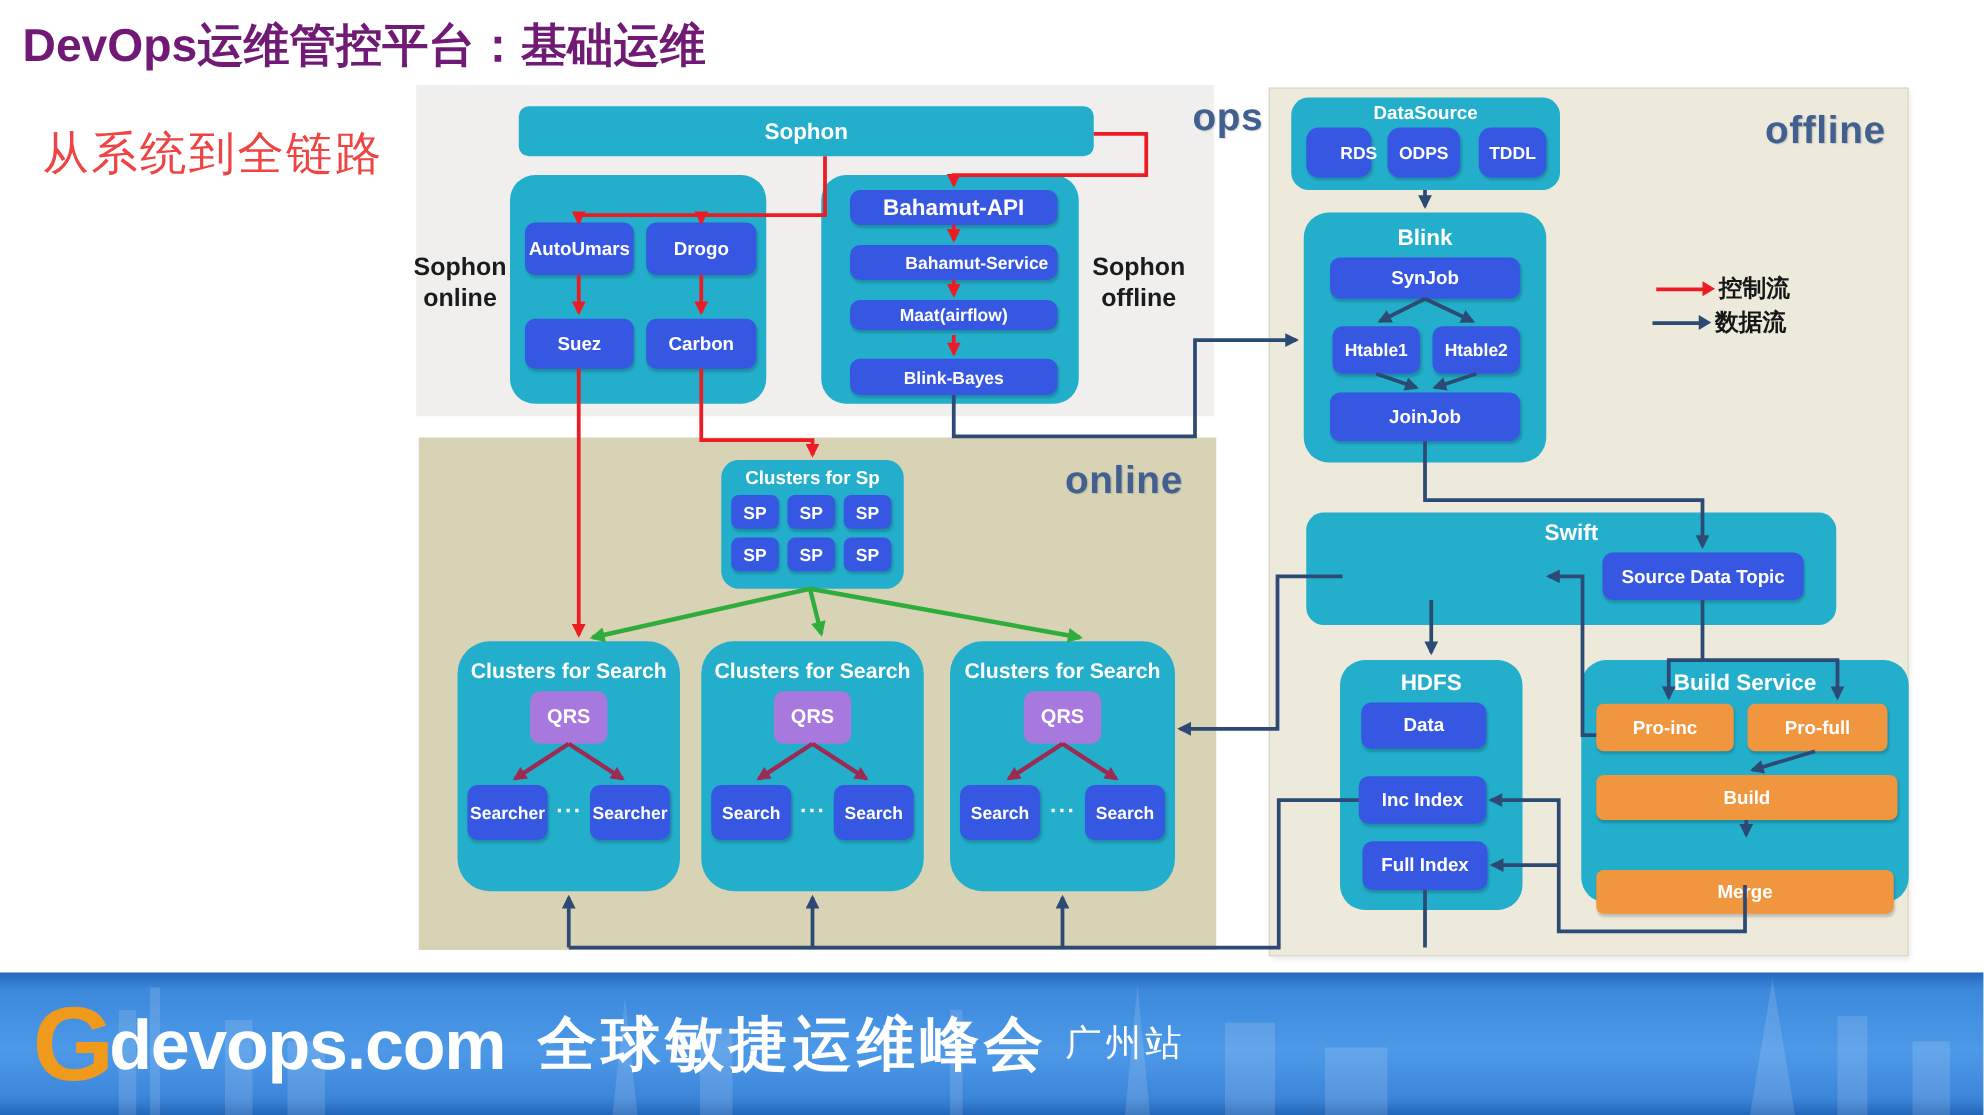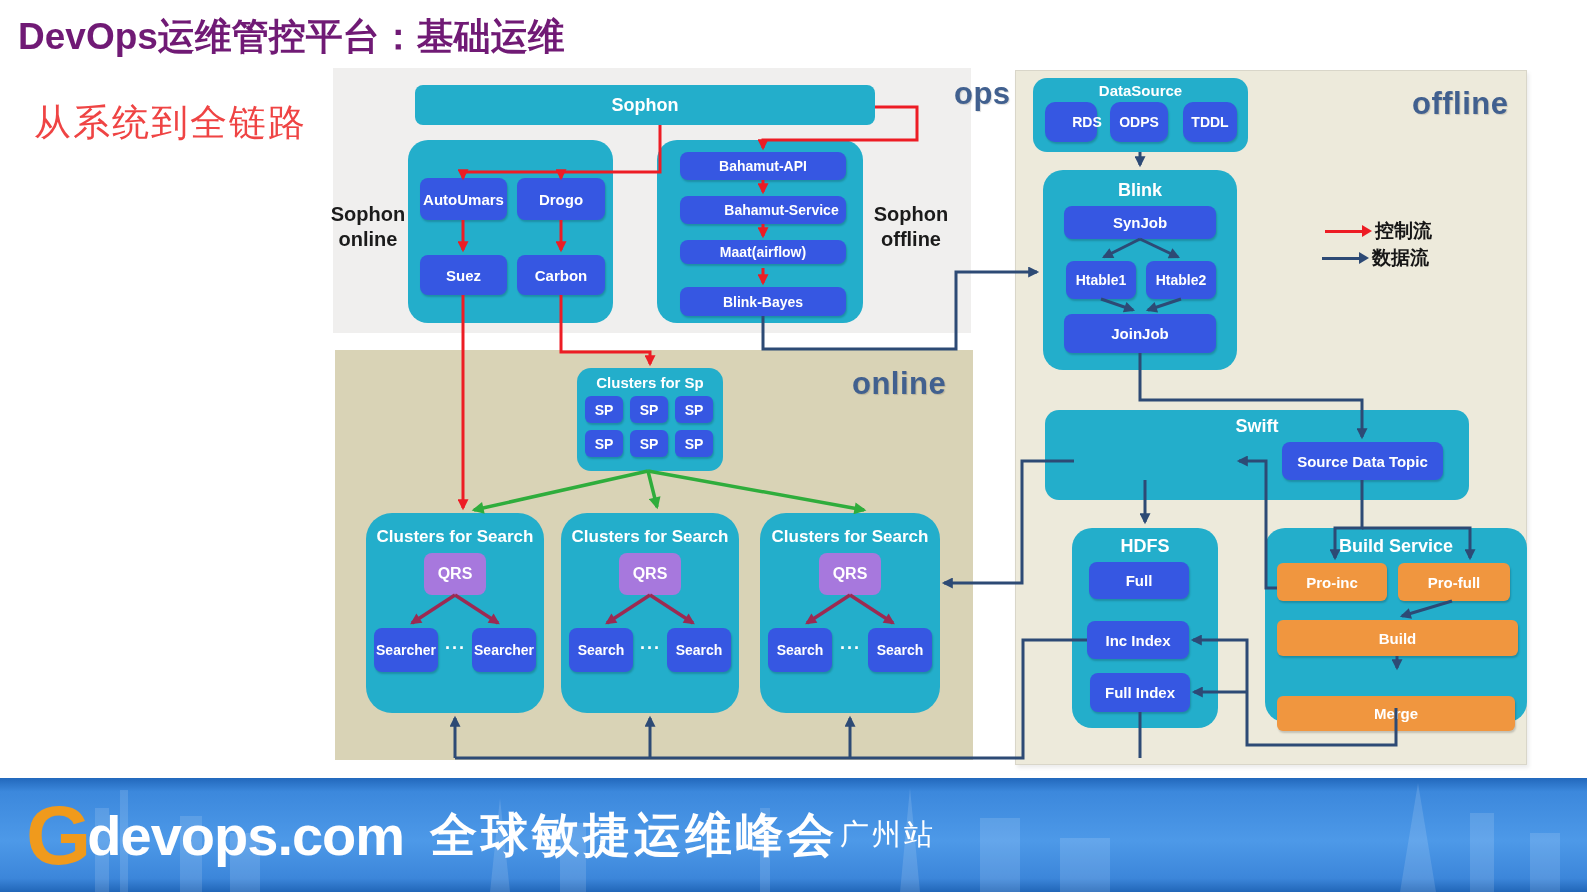--- a/index.html
+++ b/index.html
@@ -44,21 +44,21 @@
   svg.overlay { position:absolute; left:0; top:0; pointer-events:none; }
 
   
   .footer { position:absolute; left:0; top:778px; width:1587px; height:114px;
             background:linear-gradient(180deg,#2268bc 0%,#3c88dc 12%,#4d99e8 55%,#3c86da 88%,#2166b8 100%);
             overflow:hidden; }
   .footer-inner { position:absolute; left:26px; top:0; height:100%; display:flex; align-items:center; }
   .logo-g { font-size:84px; font-weight:bold; color:#f09a1c; line-height:1; letter-spacing:-4px; }
   .logo-rest { font-size:56px; font-weight:bold; color:#fff; letter-spacing:-1px; margin-right:26px; }
   .footer-cn { font-size:47px; color:#fff; font-family:"Liberation Serif", serif; font-weight:bold; letter-spacing:4px; }
-  .footer-loc { font-size:29px; color:#fff; font-family:"Liberation Serif", serif; margin-left:2px; letter-spacing:3px; }
+  .footer-loc { font-size:29px; color:#fff; font-family:"Liberation Serif", serif; margin-left:14px; letter-spacing:3px; }
 </style>
 </head>
 <body>
 
 <div id="stage">
 
   <div class="page-title">DevOps运维管控平台：基础运维</div>
   <div class="page-subtitle">从系统到全链路</div>
 
   <div class="panel panel-ops" style="left:333px; top:68px; width:638px; height:265px;"></div>
@@ -74,21 +74,21 @@
   <div class="box" style="left:420px; top:178px; width:87px; height:42px; font-size:15px;">AutoUmars</div>
   <div class="box" style="left:517px; top:178px; width:88px; height:42px; font-size:15px;">Drogo</div>
   <div class="box" style="left:420px; top:255px; width:87px; height:40px; font-size:15px;">Suez</div>
   <div class="box" style="left:517px; top:255px; width:88px; height:40px; font-size:15px;">Carbon</div>
 
   <div class="grp" style="left:657px; top:140px; width:206px; height:183px;"></div>
   <div class="side-label" style="left:866px; top:202px; width:90px;">
     <span>Sophon</span><br>
     <span>offline</span>
   </div>
-  <div class="box" style="left:680px; top:152px; width:166px; height:28px; font-size:14px;">Bahamut-API</div>
+  <div class="box" style="left:680px; top:152px; width:166px; height:28px; font-size:18px;">Bahamut-API</div>
   <div class="box" style="left:680px; top:196px; width:166px; height:28px; font-size:14px;padding-left:37px;">Bahamut-Service</div>
   <div class="box" style="left:680px; top:240px; width:166px; height:24px; font-size:14px;">Maat(airflow)</div>
   <div class="box" style="left:680px; top:287px; width:166px; height:29px; font-size:14px;">Blink-Bayes</div>
 
   <div class="panel panel-online" style="left:335px; top:350px; width:638px; height:410px;"></div>
   <div class="zone-label" style="left:852px; top:366px;">online</div>
 
   <div class="grp grp-sm" style="left:577px; top:368px; width:146px; height:103px;">
     <div class="grp-title" style="top:6px; font-size:15px;">Clusters  for  Sp</div>
   </div>
@@ -151,21 +151,21 @@
   </div>
 
   <div class="grp grp-sm" style="left:1045px; top:410px; width:424px; height:90px;">
     <div class="grp-title" style="top:6px; font-size:18px;">Swift</div>
   </div>
   <div class="box" style="left:1282px; top:442px; width:161px; height:38px; font-size:15px;">Source Data Topic</div>
 
   <div class="grp" style="left:1072px; top:528px; width:146px; height:200px;">
     <div class="grp-title" style="top:8px; font-size:18px;">HDFS</div>
   </div>
-  <div class="box" style="left:1089px; top:562px; width:100px; height:37px; font-size:15px;">Full</div>
+  <div class="box" style="left:1089px; top:562px; width:100px; height:37px; font-size:15px;">Data</div>
   <div class="box" style="left:1087px; top:621px; width:102px; height:38px; font-size:15px;">Inc Index</div>
   <div class="box" style="left:1090px; top:673px; width:100px; height:39px; font-size:15px;">Full Index</div>
 
   <div class="grp" style="left:1265px; top:528px; width:262px; height:194px;">
     <div class="grp-title" style="top:8px; font-size:18px;">Build Service</div>
   </div>
   <div class="obox" style="left:1277px; top:563px; width:110px; height:38px; font-size:15px;">Pro-inc</div>
   <div class="obox" style="left:1398px; top:563px; width:112px; height:38px; font-size:15px;">Pro-full</div>
   <div class="obox" style="left:1277px; top:620px; width:241px; height:36px; font-size:15px;">Build</div>
   <div class="obox" style="left:1277px; top:673px; width:238px; height:35px; font-size:15px;margin-top:23px;">Merge</div>

